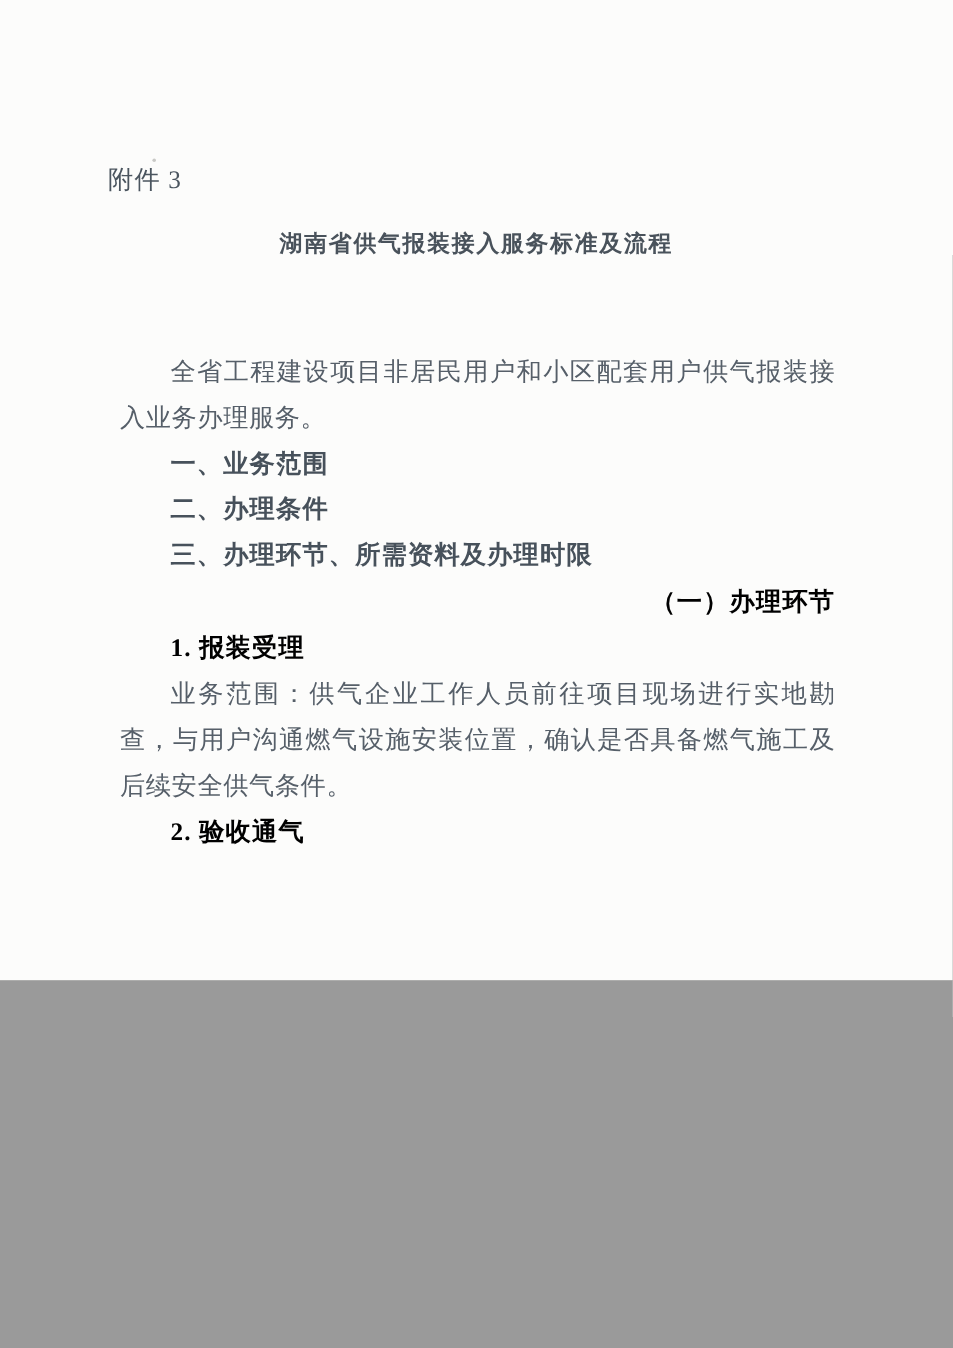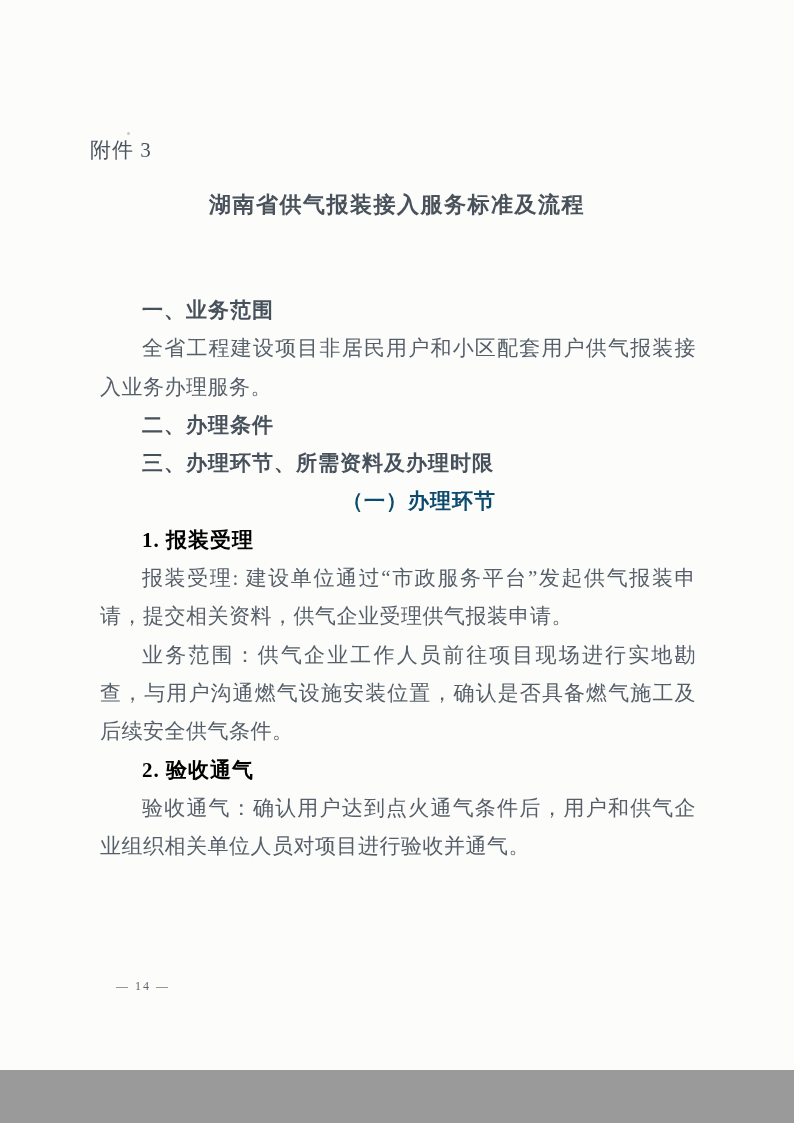--- a/index.html
+++ b/index.html
@@ -1,41 +1,41 @@
 <!DOCTYPE html>
 <html><head>
 <meta charset="utf-8">
 <style>
   * { margin: 0; padding: 0; box-sizing: border-box; }
   html, body { background: #9a9a9a; }
   .page {
     position: relative;
     width: 794px;
-    height: 1070px;
+    height: 817px;
     margin: 0 auto;
     background: #fcfcfb;
     color: #525c66;
     font-family: "Liberation Serif", "DejaVu Serif", serif;
     overflow: hidden;
   }
   .attachment-label {
     position: absolute;
     left: 90px;
     top: 136px;
     font-size: 21px;
     color: #4b555f;
     letter-spacing: 1px;
   }
   .doc-title {
     position: absolute;
     left: 0;
     right: 0;
     top: 190px;
     text-align: center;
-    font-size: 22px;
+    font-size: 19px;
     font-weight: bold;
     letter-spacing: 1.5px;
     color: #49525b;
     font-family: Liberation Sans, sans-serif;
   }
   .content {
     position: absolute;
     left: 100px;
     right: 98px;
     top: 291px;
@@ -48,24 +48,24 @@
   .block { text-indent: 2em; }
   .h-sans {
     font-weight: bold;
     color: #47515b;
     font-family: "Liberation Sans", "DejaVu Sans", sans-serif;
     letter-spacing: 1px;
     text-align: left;
   }
   .h-kai {
     font-weight: bold;
-    color: #0c4a6e;
+    color: #000000;
     font-family: Liberation Serif, serif;
     letter-spacing: 1px;
-    text-align: center;
+    text-align: right;
   }
   .h-num {
     font-weight: bold;
     color: #000000;
     font-family: "Liberation Serif", "DejaVu Serif", serif;
     letter-spacing: 1px;
     text-align: left;
   }
   .para { color: #565f69; }
   .page-number {
@@ -90,26 +90,24 @@
 <body>
 
 <div class="page">
   <div class="speck"></div>
 
   <div class="attachment-label">附件 3</div>
 
   <h1 class="doc-title">湖南省供气报装接入服务标准及流程</h1>
 
   <div class="content">
+    <div class="block para">全省工程建设项目非居民用户和小区配套用户供气报装接入业务办理服务。</div>
     <div class="block h-sans">一、业务范围</div>
-    <div class="block para">全省工程建设项目非居民用户和小区配套用户供气报装接入业务办理服务。</div>
     <div class="block h-sans">二、办理条件</div>
     <div class="block h-sans">三、办理环节、所需资料及办理时限</div>
     <div class="block h-kai">（一）办理环节</div>
     <div class="block h-num">1. 报装受理</div>
-    <div class="block para">报装受理: 建设单位通过“市政服务平台”发起供气报装申请，提交相关资料，供气企业受理供气报装申请。</div>
     <div class="block para">业务范围：供气企业工作人员前往项目现场进行实地勘查，与用户沟通燃气设施安装位置，确认是否具备燃气施工及后续安全供气条件。</div>
     <div class="block h-num">2. 验收通气</div>
-    <div class="block para">验收通气：确认用户达到点火通气条件后，用户和供气企业组织相关单位人员对项目进行验收并通气。</div>
   </div>
 
   <div class="page-number">— 14 —</div>
 </div>
 
 </body></html>

